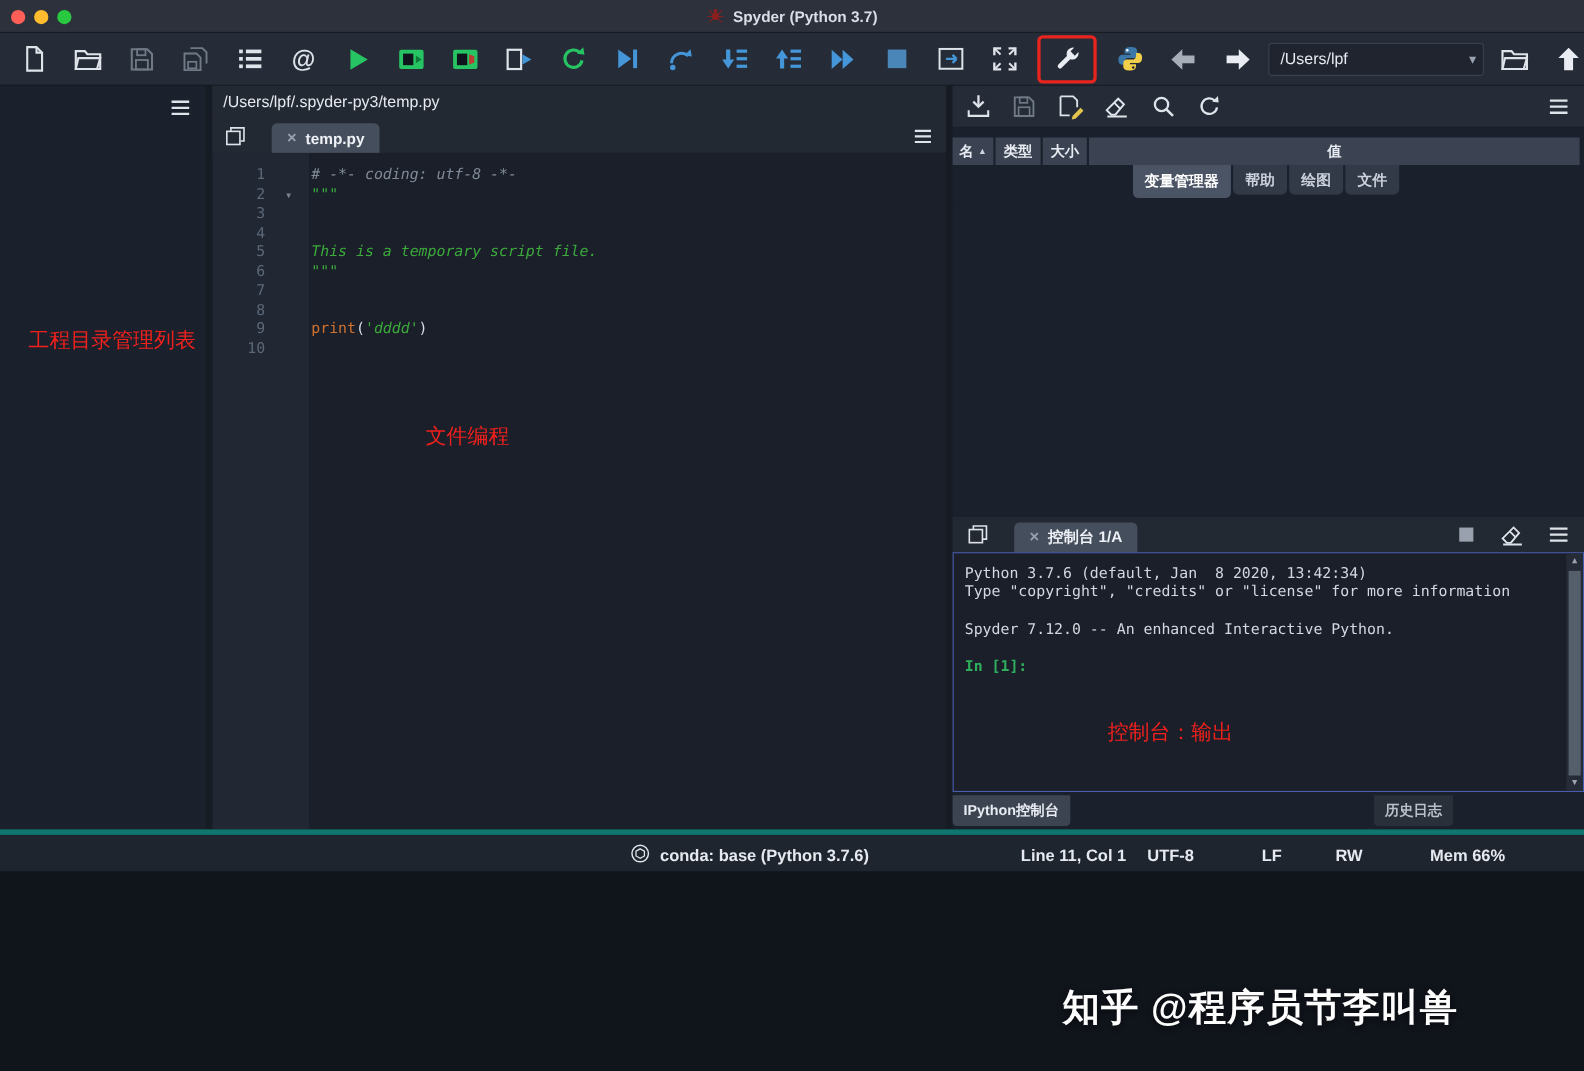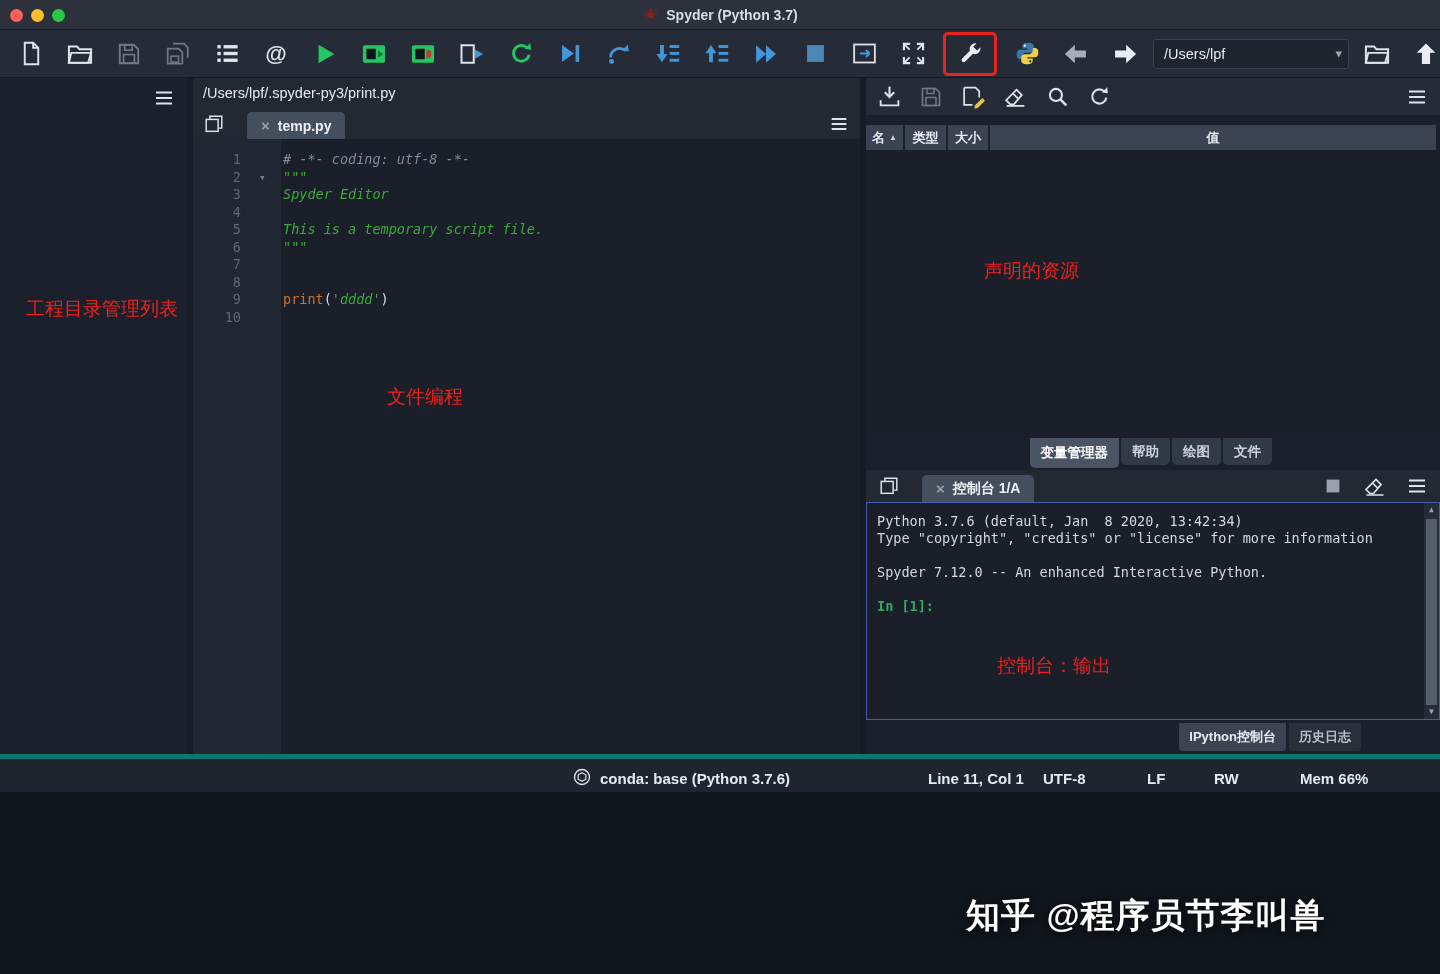--- a/index.html
+++ b/index.html
@@ -75,26 +75,26 @@
   .ve-tab { background:#323a48; color:#ccd2db; font-size:13.5px; font-weight:600; padding:0 11px; height:27px; display:flex; align-items:center; border-radius:0 0 5px 5px; }
   .ve-tab.active { background:#4b5465; color:#ffffff; height:30px; }
 
   .console-panel { flex:1 1 auto; display:flex; flex-direction:column; background:#1b212c; min-height:0; }
   .console-tabbar { height:32px; flex:0 0 32px; background:#232933; display:flex; align-items:center; padding-left:8px; }
   .console-tabbar .tab { align-self:flex-end; }
   .console-icons { margin-left:auto; display:flex; align-items:center; gap:12px; padding-right:8px; }
   .console-body { flex:1 1 auto; position:relative; border:1px solid #4a5cae; background:#1a1f29; font-family:"DejaVu Sans Mono","Liberation Mono",monospace; font-size:13.5px; padding:10px 16px 0 10px; overflow:hidden; }
   .c-line { height:17px; line-height:17px; white-space:pre; color:#d3d8e0; overflow:hidden; }
   .c-line.prompt { color:#2fae5d; font-weight:bold; }
-  .console-note { left:130px; top:150px; }
+  .console-note { left:140px; top:150px; }
   .c-scrollbar { position:absolute; right:0; top:0; bottom:0; width:15px; background:#262c37; display:flex; flex-direction:column; align-items:center; }
   .c-scroll-arrow { color:#9aa3af; font-size:8px; height:14px; line-height:14px; }
   .c-scroll-thumb { width:11px; height:255px; background:#555e6b; margin-top:2px; }
   .c-scroll-spacer { flex:1; }
-  .console-bottom { height:34px; flex:0 0 34px; display:flex; align-items:center; justify-content:flex-end; gap:3px; padding-right:79px; background:#1b212c; }
+  .console-bottom { height:34px; flex:0 0 34px; display:flex; align-items:center; justify-content:space-between; gap:3px; padding-right:119px; background:#1b212c; }
   .cb-tab { background:#2a303a; color:#b9bfc9; font-size:13px; font-weight:600; height:28px; display:flex; align-items:center; padding:0 10px; border-radius:0 0 4px 4px; }
   .cb-tab.active { background:#3c4452; color:#e8ecf2; }
 
   
   .statusbar { height:38px; flex:0 0 38px; background:#1f252f; border-top:5px solid #0f766e; position:relative; font-size:15px; font-weight:600; color:#e6eaf0; }
   .sb-item { position:absolute; top:0; height:38px; display:flex; align-items:center; gap:8px; white-space:nowrap; }
   .sb-conda { left:572px; } .sb-pos { left:928px; } .sb-enc { left:1043px; } .sb-eol { left:1147px; } .sb-rw { left:1214px; } .sb-mem { left:1300px; }
 
   .watermark { position:absolute; left:966px; top:893px; font-size:34px; font-weight:700; color:#fdfdfd; letter-spacing:1px; z-index:60; text-shadow:0 2px 6px rgba(0,0,0,0.55); white-space:nowrap; }
 </style>
@@ -293,21 +293,21 @@
             <path d="M4 6.5h16M4 12h16M4 17.5h16" stroke="#dfe3ea" stroke-width="2.1" fill="none"></path>
           </svg>
         </span>
       <div class="red-note sidebar-note">工程目录管理列表</div>
     </div>
 
     <div class="vsplit"></div>
 
     <div class="editor-col">
       <div class="breadcrumb">
-        <span>/Users/lpf/.spyder-py3/print.py</span>
+        <span>/Users/lpf/.spyder-py3/temp.py</span>
       </div>
       <div class="tabbar">
         <span class="browse-tabs">
             <svg viewBox="0 0 24 24" width="22" height="22">
               <rect x="3.5" y="7" width="13" height="13" fill="none" stroke="#dfe3ea" stroke-width="1.6"></rect>
               <path d="M7.5 7V3.5h13v13H17" fill="none" stroke="#dfe3ea" stroke-width="1.6"></path>
             </svg>
           </span>
         <span class="tab">
           <span class="close">×</span>
@@ -327,21 +327,20 @@
             <span class="lcontent"><span class="tok-comment"># -*- coding: utf-8 -*-</span></span>
           </div>
         <div class="code-row">
             <span class="lnum">2</span>
             <span class="lfold"><span>▾</span></span>
             <span class="lcontent"><span class="tok-docstring">"""</span></span>
           </div>
         <div class="code-row">
             <span class="lnum">3</span>
             <span class="lfold"></span>
-            <span class="lcontent"><span class="tok-docstring">Spyder Editor</span></span>
           </div>
         <div class="code-row">
             <span class="lnum">4</span>
             <span class="lfold"></span>
             <span class="lcontent"></span>
           </div>
         <div class="code-row">
             <span class="lnum">5</span>
             <span class="lfold"></span>
             <span class="lcontent"><span class="tok-docstring">This is a temporary script file.</span></span>
@@ -433,23 +432,20 @@
             </span>
           <span class="ve-cell c-type">
               <span>类型</span>
             </span>
           <span class="ve-cell c-size">
               <span>大小</span>
             </span>
           <span class="ve-cell c-value">
               <span>值</span>
             </span>
-        </div>
-        <div class="ve-body">
-          <div class="red-note ve-note">声明的资源</div>
         </div>
         <div class="ve-tabs">
           <span class="ve-tab active">变量管理器</span>
           <span class="ve-tab">帮助</span>
           <span class="ve-tab">绘图</span>
           <span class="ve-tab">文件</span>
         </div>
       </div>
 
       <div class="console-panel">

